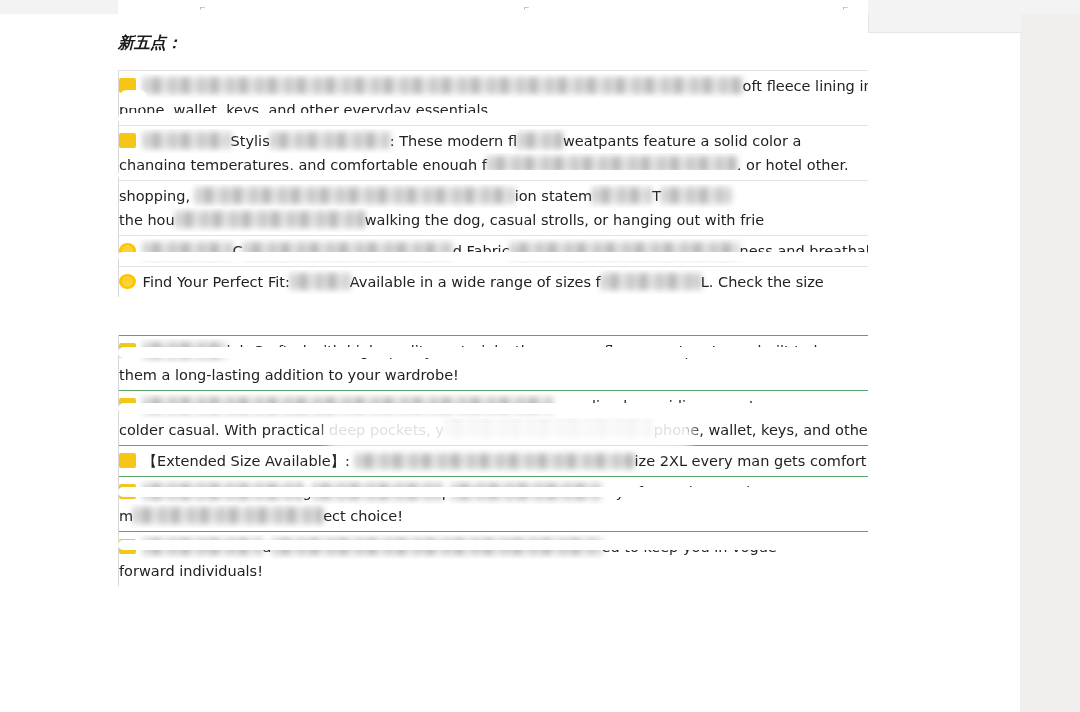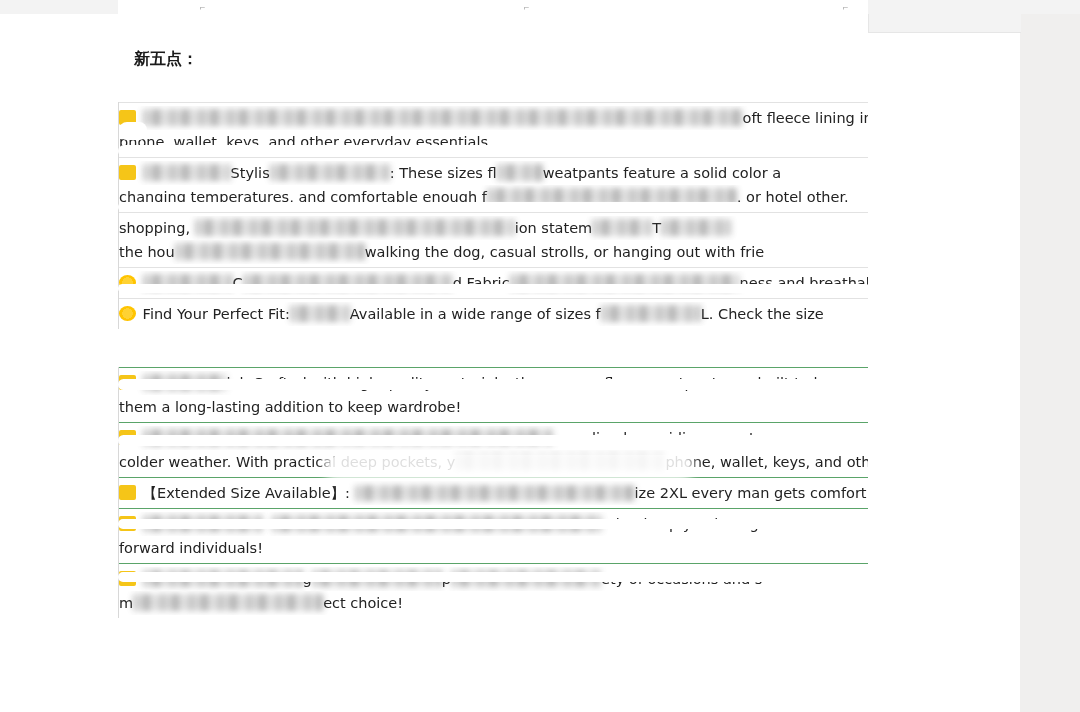--- a/index.html
+++ b/index.html
@@ -79,23 +79,24 @@
     position: absolute;
     left: 118px;
     top: 32px;
     width: 750px;
   }
 
   .section-title {
     font-family: "DejaVu Sans", sans-serif;
     font-size: 16px;
     color: #1a1a1a;
-    margin: 16px;
+    margin: 0;
     padding: 0;
     line-height: 22px;
+    font-style: italic;
   }
 
   .block {
     position: relative;
     border-left: 1px solid #d8d8d8;
     padding-left: 0px;
     margin: 0;
   }
   .block.green-rules .row {
     border-top: 1px solid #5aa469;
@@ -214,21 +215,21 @@
           <span class="blur" style="width:600px;"></span><span class="txt">oft fleece lining in</span>
         </div>
         <div class="line">
           <span class="txt">phone, wallet, keys, and other everyday essentials.</span>
         </div>
       </div>
 
       <div class="row">
         <div class="line">
           <span class="emoji star"></span>
-          <span class="blur" style="width:88px;"></span><span class="txt">Stylis</span><span class="blur" style="width:120px;"></span><span class="txt">: These sizes fl</span><span class="blur" style="width:46px;"></span><span class="txt">weatpants feature a solid color a</span>
+          <span class="blur" style="width:88px;"></span><span class="txt">Stylis</span><span class="blur" style="width:120px;"></span><span class="txt">: These modern fl</span><span class="blur" style="width:46px;"></span><span class="txt">weatpants feature a solid color a</span>
         </div>
         <div class="line">
           <span class="txt">changing temperatures, and comfortable enough f</span><span class="blur" style="width:250px;"></span><span class="txt">, or hotel other.</span>
         </div>
       </div>
 
       <div class="row">
         <div class="line">
           <span class="txt">shopping, </span><span class="blur" style="width:320px;"></span><span class="txt">ion statem</span><span class="blur" style="width:60px;"></span><span class="txt">T</span><span class="blur" style="width:70px;"></span>
         </div>
@@ -263,58 +264,58 @@
     <div class="spacer-16"></div>
 
     <div class="block green-rules">
 
       <div class="row">
         <div class="line">
           <span class="emoji star"></span>
           <span class="blur" style="width:84px;"></span><span class="txt">ial: Crafted with high-quality materials, these mens flare sweatpants are built to las</span>
         </div>
         <div class="line">
-          <span class="txt">them a long-lasting addition to keep wardrobe!</span>
+          <span class="txt">them a long-lasting addition to your wardrobe!</span>
         </div>
       </div>
 
       <div class="row">
         <div class="line">
           <span class="emoji star"></span>
           <span class="blur" style="width:410px;"></span><span class="txt">eece lined, providing an ext</span>
         </div>
         <div class="line">
-          <span class="txt">colder weather.</span><span class="txt"> With practical deep pockets, y</span><span class="blur" style="width:210px;"></span><span class="txt">phone, wallet, keys, and other</span>
+          <span class="txt">colder casual.</span><span class="txt"> With practical deep pockets, y</span><span class="blur" style="width:210px;"></span><span class="txt">phone, wallet, keys, and other</span>
         </div>
       </div>
 
       <div class="row">
         <div class="line">
           <span class="emoji star"></span>
           <span class="txt">【Extended Size Available】: </span><span class="blur" style="width:280px;"></span><span class="txt">ize 2XL every man gets comfort</span>
         </div>
       </div>
 
       <div class="row">
         <div class="line">
           <span class="emoji star"></span>
+          <span class="blur" style="width:160px;"></span><span class="txt">g</span><span class="blur" style="width:130px;"></span><span class="txt">p</span><span class="blur" style="width:150px;"></span><span class="txt">ety of occasions and s</span>
+        </div>
+        <div class="line">
+          <span class="txt">m</span><span class="blur" style="width:190px;"></span><span class="txt">ect choice!</span>
+        </div>
+      </div>
+
+      <div class="row">
+        <div class="line">
+          <span class="emoji star"></span>
           <span class="blur" style="width:120px;"></span><span class="txt">a</span><span class="blur" style="width:330px;"></span><span class="txt">ed to keep you in vogue</span>
         </div>
         <div class="line">
           <span class="txt">forward individuals!</span>
-        </div>
-      </div>
-
-      <div class="row">
-        <div class="line">
-          <span class="emoji star"></span>
-          <span class="blur" style="width:160px;"></span><span class="txt">g</span><span class="blur" style="width:130px;"></span><span class="txt">p</span><span class="blur" style="width:150px;"></span><span class="txt">ety of occasions and s</span>
-        </div>
-        <div class="line">
-          <span class="txt">m</span><span class="blur" style="width:190px;"></span><span class="txt">ect choice!</span>
         </div>
       </div>
 
       <div class="strike-white" style="left:-1px; top:12px; width:752px; height:11px;"></div>
       <div class="strike-white" style="left:-1px; top:68px; width:752px; height:11px;"></div>
       <div class="soft-highlight" style="left:210px; top:88px; width:360px; height:22px;"></div>
       <div class="strike-white" style="left:-1px; top:152px; width:752px; height:10px;"></div>
       <div class="strike-white" style="left:-1px; top:205px; width:752px; height:10px;"></div>
     </div>
 

